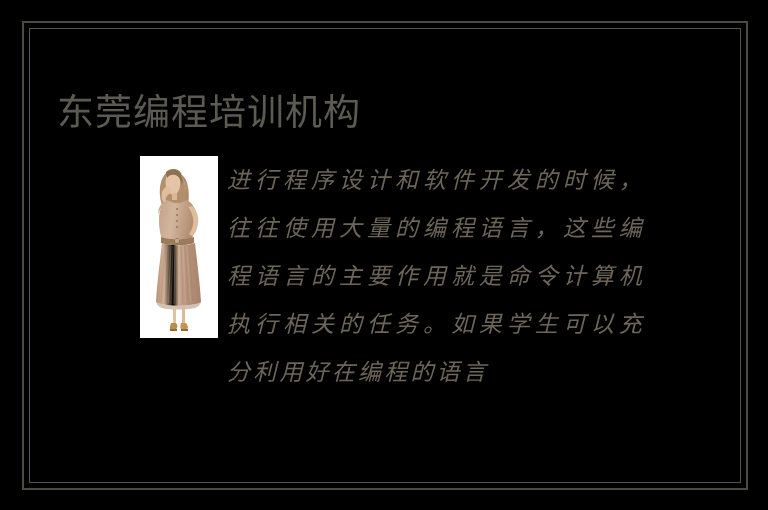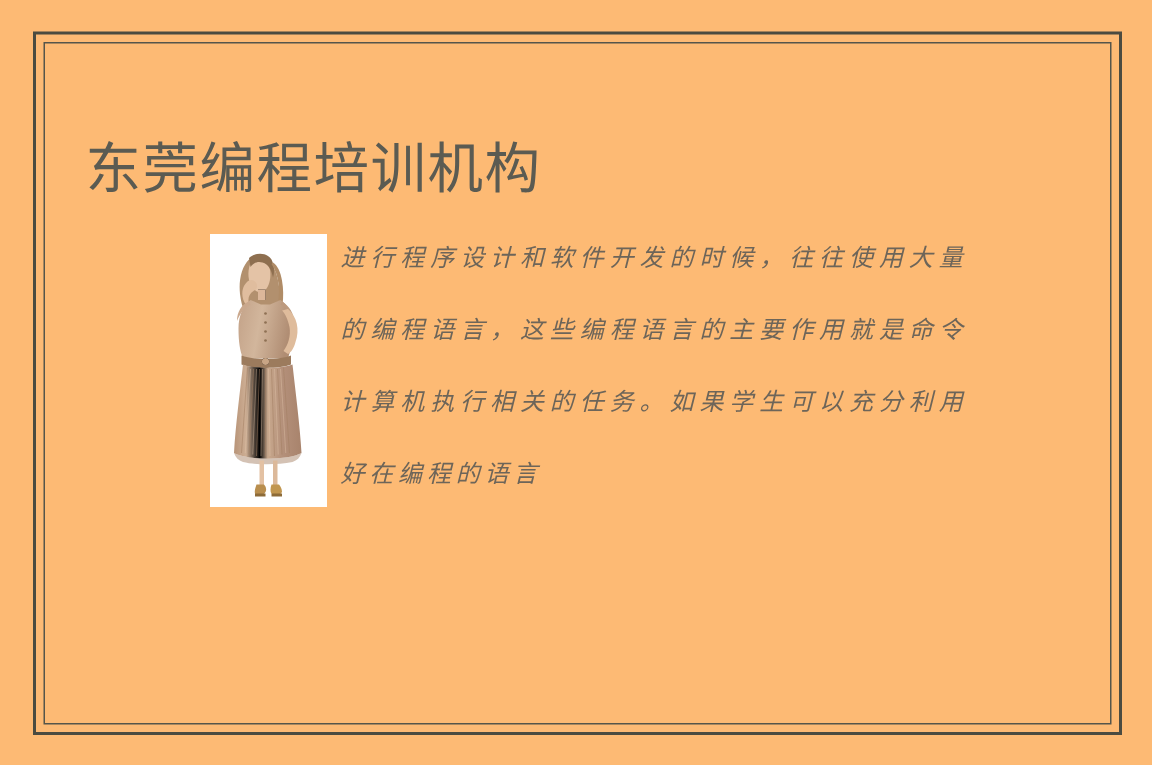--- a/index.html
+++ b/index.html
@@ -12,21 +12,21 @@
     height: 510px;
     background: #fdfcf4;
     font-family: "Liberation Sans", "DejaVu Sans", sans-serif;
     overflow: hidden;
   }
 
   .page {
     position: relative;
     width: 768px;
     height: 510px;
-    background: #fdba74;
+    background: #000000;
     box-sizing: border-box;
   }
 
   
   .frame-outer {
     position: absolute;
     left: 22px;
     top: 21px;
     width: 726px;
     height: 469px;
@@ -90,27 +90,27 @@
     width: 78px;
     height: 182px;
   }
 
   
   .body-text {
     position: absolute;
     left: 198px;
     top: 0px;
     width: 418px;
-    font-size: 16px;
+    font-size: 23px;
     line-height: 48px;
     letter-spacing: 3.2px;
     color: #6d6559;
     text-align: justify;
     text-justify: inter-character;
-    font-family: Liberation Serif, serif;
+    font-family: Liberation Sans, sans-serif;
     font-style: italic;
     font-weight: 400;
   }
 </style>
 </head>
 <body>
 
 <div class="page">
 
   <div class="frame-outer"></div>

